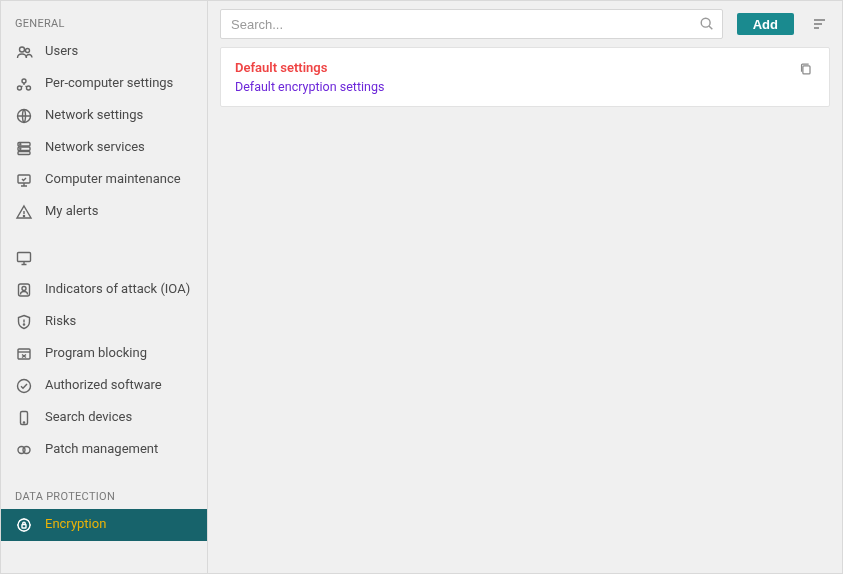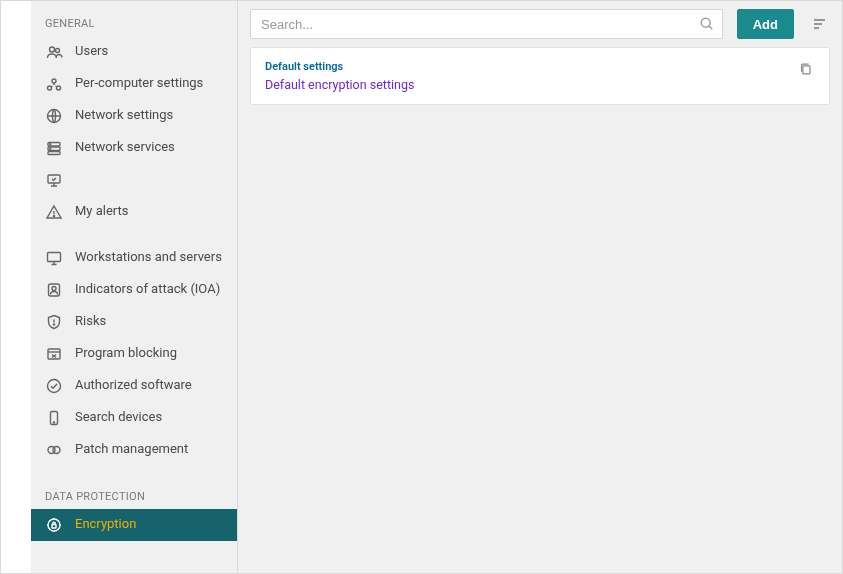--- a/index.html
+++ b/index.html
@@ -10,21 +10,20 @@
     color: #3c3c3c;
     background: #fff;
     width: 843px;
     height: 574px;
     overflow: hidden;
     border: 1px solid #d9d9d9;
   }
   .app {
     display: flex;
     height: 100%;
-    margin-left: 30px;
   }
   
   .sidebar {
     width: 207px;
     background: #f0f0f0;
     border-right: 1px solid #d9d9d9;
     overflow-y: auto;
     padding-top: 6px;
   }
   .section-header {
@@ -95,21 +94,21 @@
     align-items: center;
     justify-content: center;
     color: #9a9a9a;
   }
   .search .sicon svg { width: 16px; height: 16px; stroke: currentColor; fill: none; stroke-width: 1.6; }
   .btn-add {
     background: #1a8a8f;
     color: #fff;
     border: none;
     border-radius: 2px;
-    height: 30px;
+    height: 22px;
     padding: 0 16px;
     font-size: 13px;
     font-weight: 600;
     cursor: pointer;
   }
   .sort-btn {
     width: 22px;
     height: 22px;
     display: inline-flex;
     align-items: center;
@@ -126,21 +125,21 @@
   .card {
     background: #fff;
     border: 1px solid #e2e2e2;
     border-radius: 2px;
     padding: 12px 14px;
     display: flex;
     align-items: flex-start;
     justify-content: space-between;
     cursor: pointer;
   }
-  .card-title { font-weight: 600; color: #0369a1; font-size: 11px; }
+  .card-title { font-weight: 600; color: #ef4444; font-size: 13px; }
   .card-sub { color: #6d28d9; font-size: 12.5px; margin-top: 4px; }
   .copy-btn {
     width: 18px; height: 18px;
     color: #8a8a8a;
     cursor: pointer;
     display: inline-flex; align-items: center; justify-content: center;
   }
   .copy-btn svg { width: 16px; height: 16px; stroke: currentColor; fill: none; stroke-width: 1.4; }
 
   .spacer { height: 14px; }
@@ -270,39 +269,39 @@
           </svg>
         </span>
       <span>Network services</span>
     </div>
     <div class="nav-item">
       <span class="icon">
           <svg viewBox="0 0 18 18">
             <use href="#i-wrench-screen"></use>
           </svg>
         </span>
+      <span>Computer maintenance</span>
     </div>
     <div class="nav-item">
       <span class="icon">
           <svg viewBox="0 0 18 18">
             <use href="#i-alert"></use>
           </svg>
         </span>
       <span>My alerts</span>
     </div>
 
     <div class="spacer"></div>
 
     <div class="nav-item">
       <span class="icon">
           <svg viewBox="0 0 18 18">
             <use href="#i-monitor"></use>
           </svg>
         </span>
-      <span>Workstations and servers</span>
     </div>
     <div class="nav-item">
       <span class="icon">
           <svg viewBox="0 0 18 18">
             <use href="#i-fingerprint"></use>
           </svg>
         </span>
       <span>Indicators of attack (IOA)</span>
     </div>
     <div class="nav-item">

